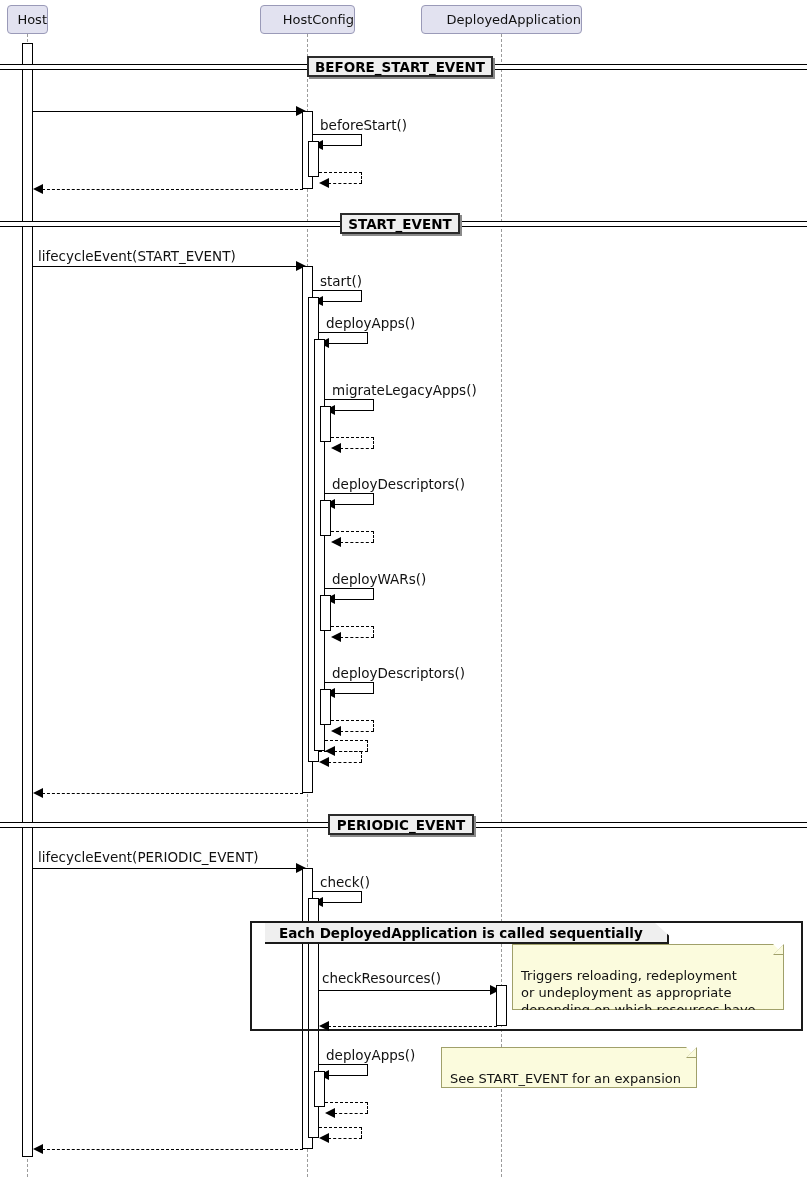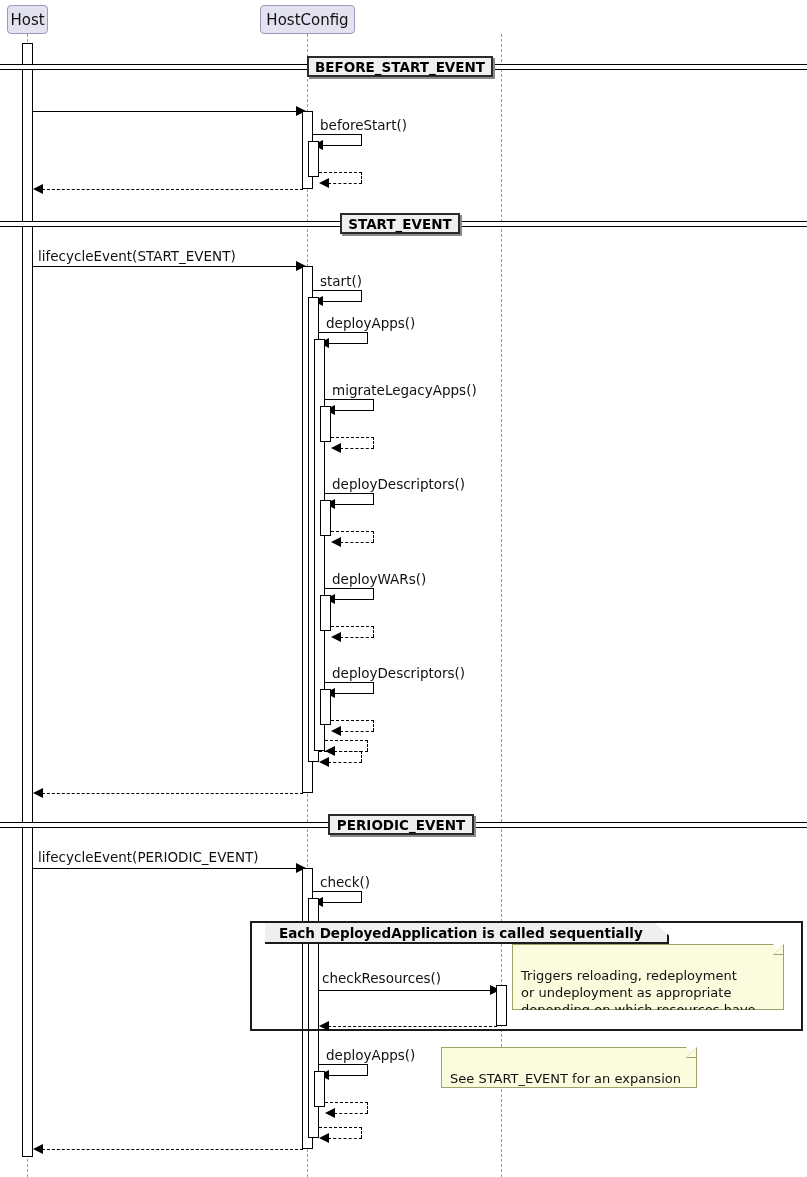--- a/index.html
+++ b/index.html
@@ -3,22 +3,22 @@
 <meta charset="utf-8">
 <style>
   html,body{margin:0;padding:0;background:#ffffff;}
   body{font-family:"DejaVu Sans",sans-serif;}
   #diagram{position:relative;width:807px;height:1177px;background:#fff;overflow:hidden;}
 
   
   .participant{
     position:absolute;box-sizing:border-box;
     background:#e2e2f0;border:1px solid #9a9ab8;border-radius:4px;
-    display:flex;align-items:center;justify-content:center;
-    font-size:15px;color:#111;white-space:nowrap;
+    display:flex;align-items:center;justify-content:flex-end;
+    font-size:13px;color:#111;white-space:nowrap;
   }
 
   
   .lifeline{position:absolute;width:0;border-left:1px dashed #9b9b9b;}
 
   
   .activation{position:absolute;box-sizing:border-box;background:#fff;border:1px solid #000;}
 
   
   .msg-line{position:absolute;height:0;border-top:1px solid #000;}
@@ -67,20 +67,23 @@
   <div class="lifeline" style="left:27px;top:34px;height:1143px;"></div>
   <div class="lifeline" style="left:307px;top:34px;height:1143px;"></div>
   <div class="lifeline" style="left:501px;top:34px;height:1143px;"></div>
 
   <div class="participant" style="left:7px;top:5px;width:41px;height:29px;">
     <span>Host</span>
   </div>
   <div class="participant" style="left:260px;top:5px;width:95px;height:29px;">
     <span>HostConfig</span>
   </div>
+  <div class="participant" style="left:421px;top:5px;width:161px;height:29px;">
+    <span>DeployedApplication</span>
+  </div>
 
   <div class="activation" style="left:22px;top:43px;width:11px;height:1114px;"></div>
 
   <div class="div-rule" style="top:64px;"></div>
   <div class="div-box" style="left:307px;top:56px;width:186px;height:21px;">
     <span>BEFORE_START_EVENT</span>
   </div>
 
   <div class="msg-line" style="left:33px;top:111px;width:264px;"></div>
   <div class="arrow-r" style="left:296px;top:106px;"></div>

